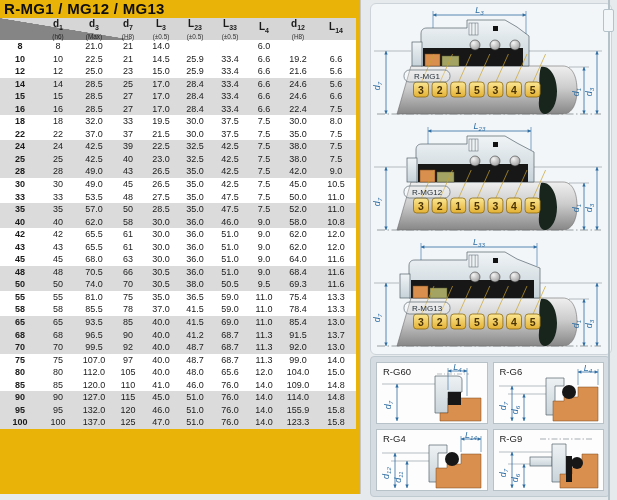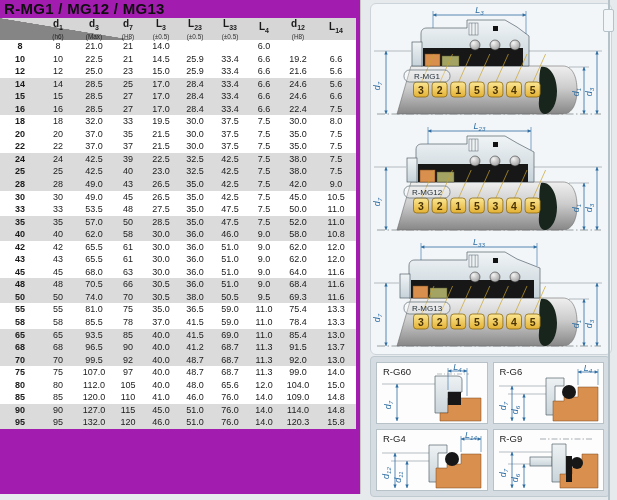--- a/index.html
+++ b/index.html
@@ -3,21 +3,21 @@
 <meta charset="utf-8">
 <style>
   html,body { margin:0; padding:0; }
   body {
     width:617px; height:500px; position:relative; overflow:hidden;
     background:#e8ebed; font-family:"Liberation Sans", sans-serif;
   }
   
   .table-panel {
     position:absolute; left:0; top:0; width:360px; height:494px;
-    background:#a21caf; border-right:1px solid #c6c6c6;
+    background:#eab308; border-right:1px solid #c6c6c6;
   }
   .page-title {
     position:absolute; left:4px; top:0px; font-size:15px; font-weight:bold;
     color:#0e0e0e; letter-spacing:0.3px; white-space:nowrap;
   }
   table.dims {
     position:absolute; left:0; top:18px; width:356px;
     border-collapse:collapse; table-layout:fixed;
   }
   table.dims th, table.dims td {
@@ -203,32 +203,20 @@
           <td>32.0</td>
           <td>33</td>
           <td>19.5</td>
           <td>30.0</td>
           <td>37.5</td>
           <td>7.5</td>
           <td>30.0</td>
           <td>8.0</td>
         </tr>
         <tr>
-          <th>20</th>
-          <td>20</td>
-          <td>37.0</td>
-          <td>35</td>
-          <td>21.5</td>
-          <td>30.0</td>
-          <td>37.5</td>
-          <td>7.5</td>
-          <td>35.0</td>
-          <td>7.5</td>
-        </tr>
-        <tr>
           <th>22</th>
           <td>22</td>
           <td>37.0</td>
           <td>37</td>
           <td>21.5</td>
           <td>30.0</td>
           <td>37.5</td>
           <td>7.5</td>
           <td>35.0</td>
           <td>7.5</td>
@@ -487,21 +475,33 @@
         </tr>
         <tr class="band">
           <th>95</th>
           <td>95</td>
           <td>132.0</td>
           <td>120</td>
           <td>46.0</td>
           <td>51.0</td>
           <td>76.0</td>
           <td>14.0</td>
-          <td>120.3</td>
+          <td>155.9</td>
+          <td>15.8</td>
+        </tr>
+        <tr class="band">
+          <th>100</th>
+          <td>100</td>
+          <td>137.0</td>
+          <td>125</td>
+          <td>47.0</td>
+          <td>51.0</td>
+          <td>76.0</td>
+          <td>14.0</td>
+          <td>123.3</td>
           <td>15.8</td>
         </tr>
       </tbody>
   </table>
   <div class="corner-shade"></div>
 </div>
 
 <div class="right-panel">
   <div class="main-card" id="main-card">
       <div class="main-diagram"><svg viewBox="0 0 238 116" width="238" height="116">

